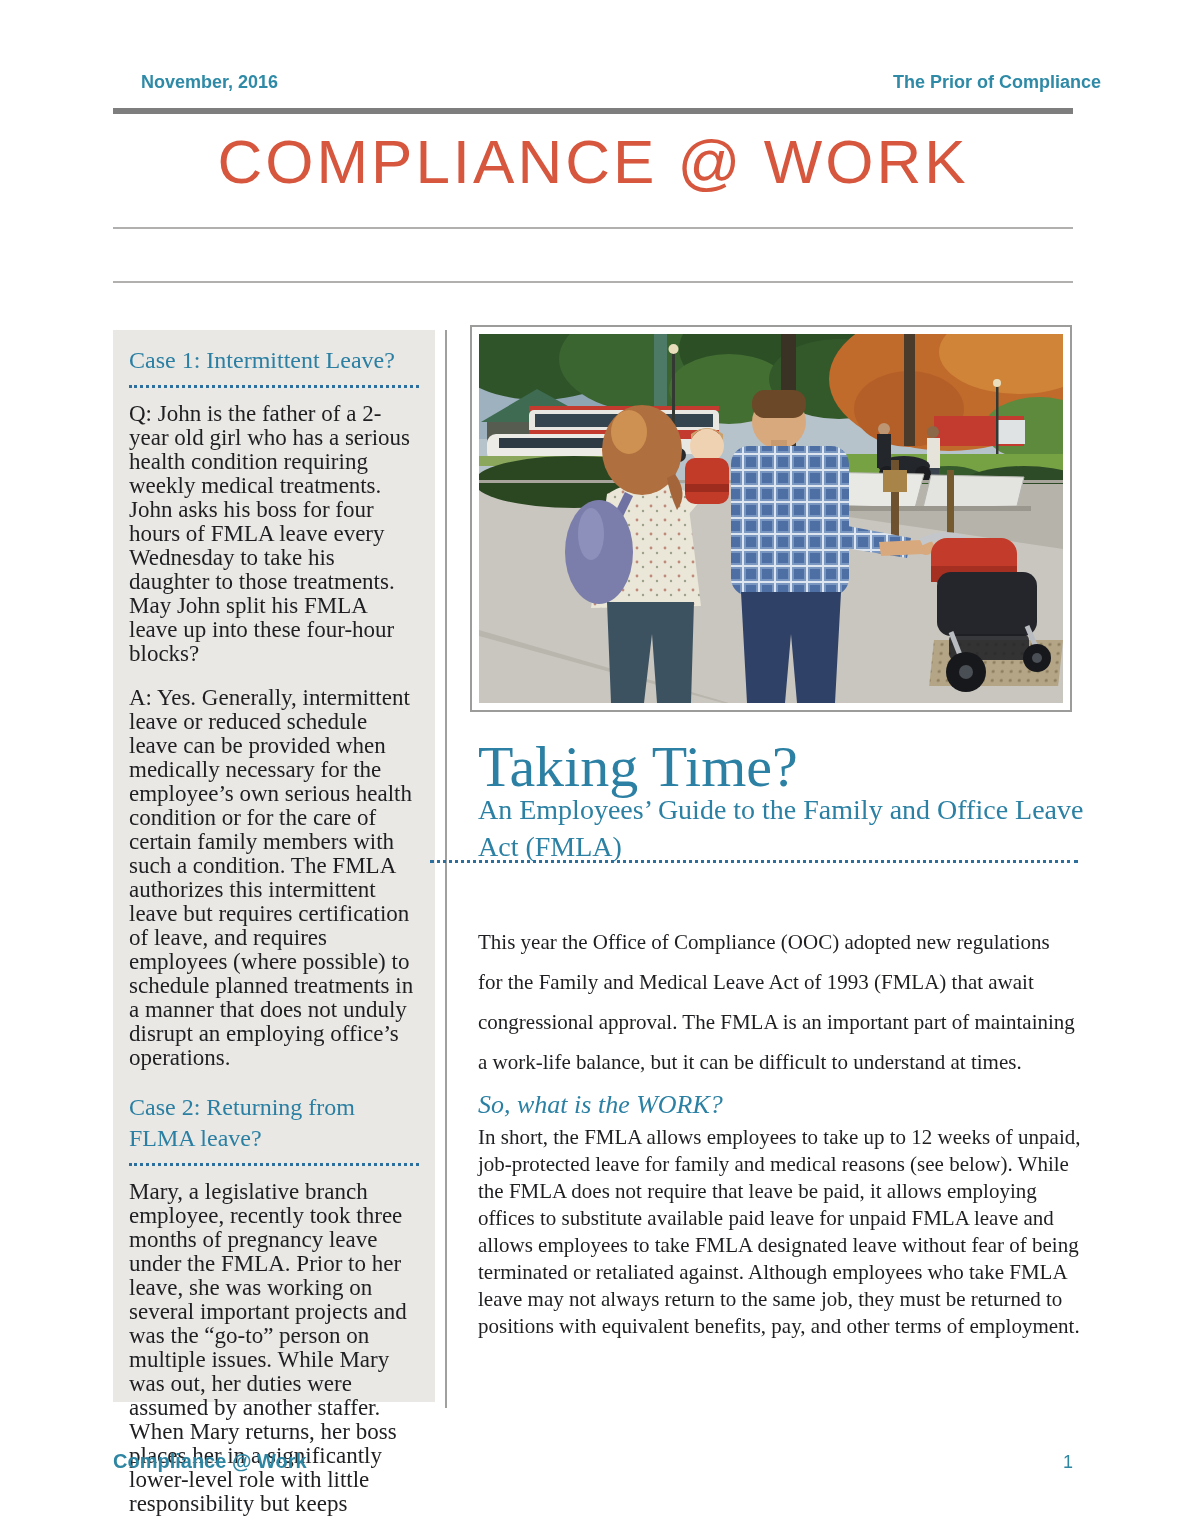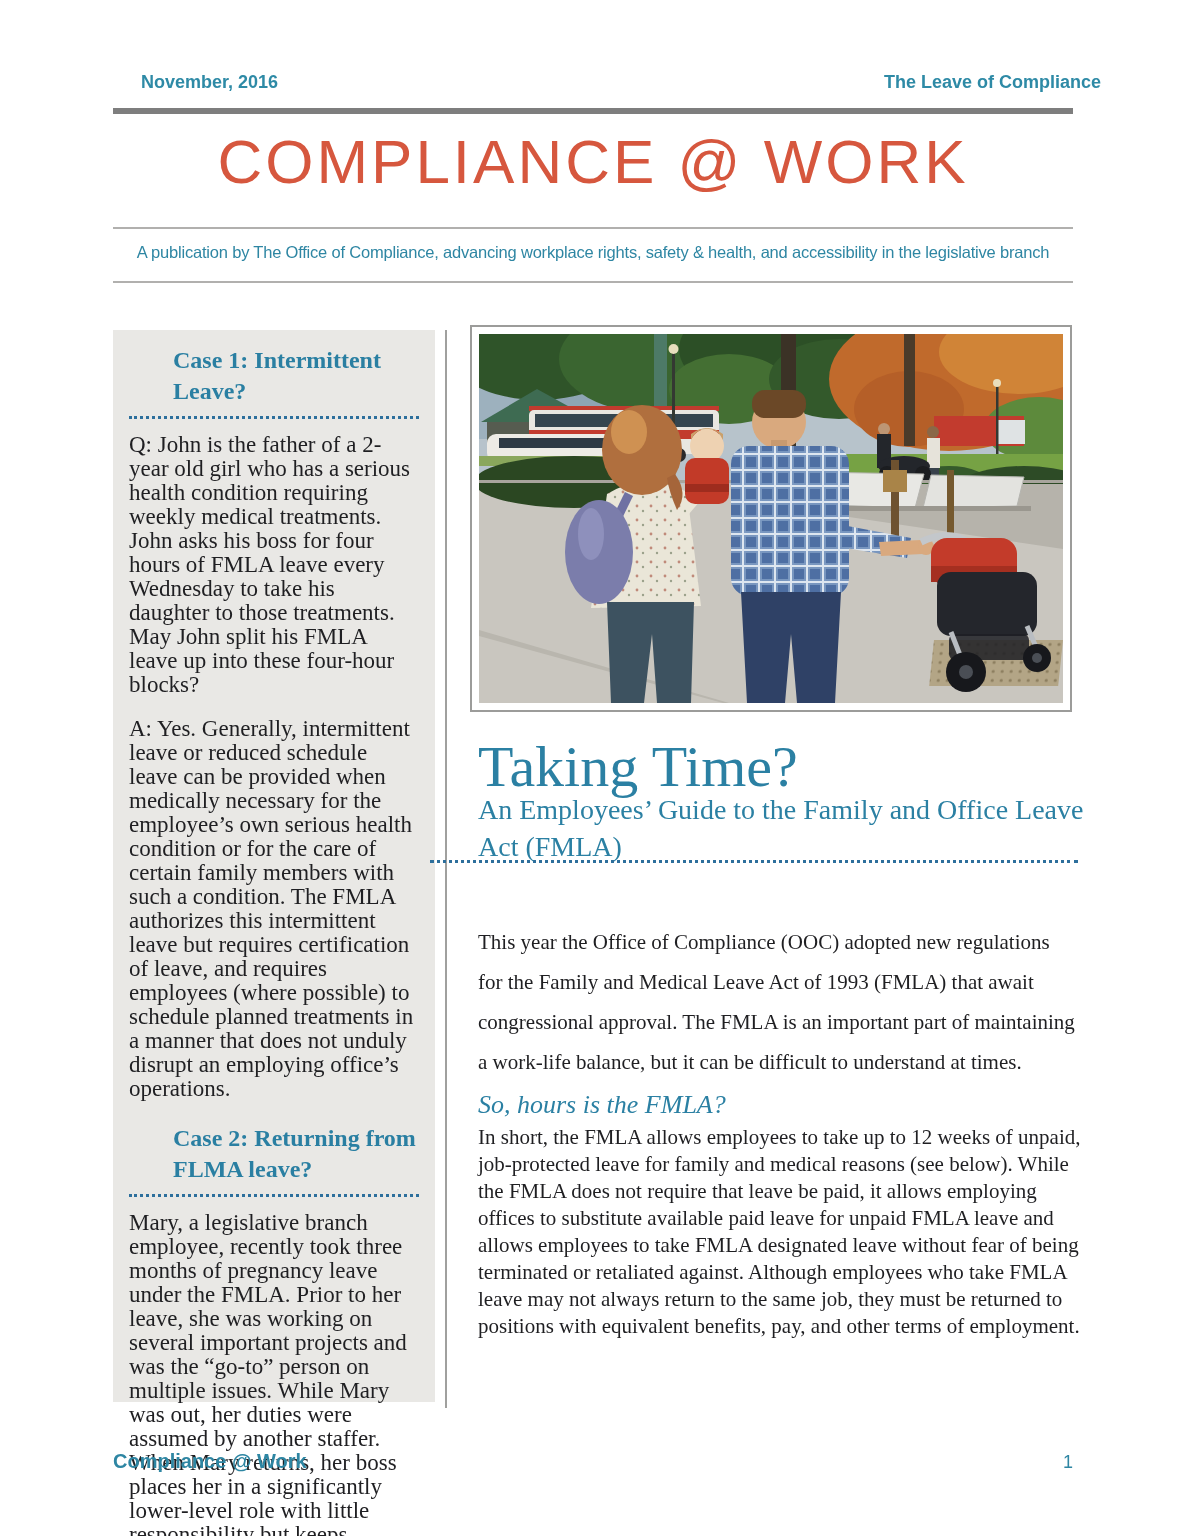--- a/index.html
+++ b/index.html
@@ -41,23 +41,22 @@
     color: #2e86a3;
   }
   
   .sidebar {
     position: absolute; left: 113px; top: 330px; width: 322px; height: 1072px;
     background: #e9e8e5;
     padding: 15px 16px 18px 16px;
   }
   .case-heading {
     font-family: "Liberation Serif", serif;
-    font-weight: bold; font-size: 24px; line-height: 31px;
+    font-weight: normal; font-size: 24px; line-height: 31px;
     color: #2a7fa2;
-    margin-left: 44px;
   }
   .dotted {
     border-top: 3px dotted #2d6f9c;
     margin: 9px 0 14px 0; height: 0;
   }
   .sidebar p {
     font-size: 23px; line-height: 24px; color: #1f1f22;
     margin-bottom: 20px;
   }
   .case2-h { margin-top: 22px; }
@@ -108,29 +107,28 @@
   .ftr .ftr-title { font-size: 20px; font-weight: bold; }
   .ftr .ftr-page  { font-size: 18px; }
 </style>
 </head>
 <body>
 
 <div class="page">
 
   <div class="hdr">
     <span>November, 2016</span>
-    <span>The Leave of Compliance</span>
+    <span>The Prior of Compliance</span>
   </div>
 
   <div class="rule thick"></div>
 
   <h1 class="masthead-title">COMPLIANCE @ WORK</h1>
 
   <div class="rule thin r1"></div>
-  <div class="tagline">A publication by The Office of Compliance, advancing workplace rights, safety &amp; health, and accessibility in the legislative branch</div>
   <div class="rule thin r2"></div>
 
   <aside class="sidebar">
     <h2 class="case-heading">Case 1: Intermittent Leave?</h2>
     <div class="dotted"></div>
     <p>Q: John is the father of a 2-year old girl who has a serious health condition requiring weekly medical treatments. John asks his boss for four hours of FMLA leave every Wednesday to take his daughter to those treatments. May John split his FMLA leave up into these four-hour blocks?</p>
     <p>A: Yes. Generally, intermittent leave or reduced schedule leave can be provided when medically necessary for the employee’s own serious health condition or for the care of certain family members with such a condition. The FMLA authorizes this intermittent leave but requires certification of leave, and requires employees (where possible) to schedule planned treatments in a manner that does not unduly disrupt an employing office’s operations.</p>
     <h2 class="case-heading case2-h">Case 2: Returning from FLMA leave?</h2>
     <div class="dotted"></div>
     <p>Mary, a legislative branch employee, recently took three months of pregnancy leave under the FMLA. Prior to her leave, she was working on several important projects and was the “go-to” person on multiple issues. While Mary was out, her duties were assumed by another staffer. When Mary returns, her boss places her in a significantly lower-level role with little responsibility but keeps</p>
@@ -277,21 +275,21 @@
       <circle cx="558" cy="324" r="14" fill="#17181c"></circle>
       <circle cx="558" cy="324" r="5" fill="#4a4e55"></circle>
     </svg>
   </figure>
 
   <h2 class="art-title">Taking Time?</h2>
   <h3 class="art-sub">An Employees’ Guide to the Family and Office Leave Act (FMLA)</h3>
   <div class="art-rule"></div>
 
   <p class="art-p p1">This year the Office of Compliance (OOC) adopted new regulations for the Family and Medical Leave Act of 1993 (FMLA) that await congressional approval. The FMLA is an important part of maintaining a work-life balance, but it can be difficult to understand at times.</p>
-  <h4 class="art-h2">So, hours is the FMLA?</h4>
+  <h4 class="art-h2">So, what is the WORK?</h4>
   <p class="art-p p2">In short, the FMLA allows employees to take up to 12 weeks of unpaid, job-protected leave for family and medical reasons (see below). While the FMLA does not require that leave be paid, it allows employing offices to substitute available paid leave for unpaid FMLA leave and allows employees to take FMLA designated leave without fear of being terminated or retaliated against. Although employees who take FMLA leave may not always return to the same job, they must be returned to positions with equivalent benefits, pay, and other terms of employment.</p>
 
   <div class="ftr">
     <span class="ftr-title">Compliance @ Work</span>
     <span class="ftr-page">1</span>
   </div>
 
 </div>
 
 </body></html>

